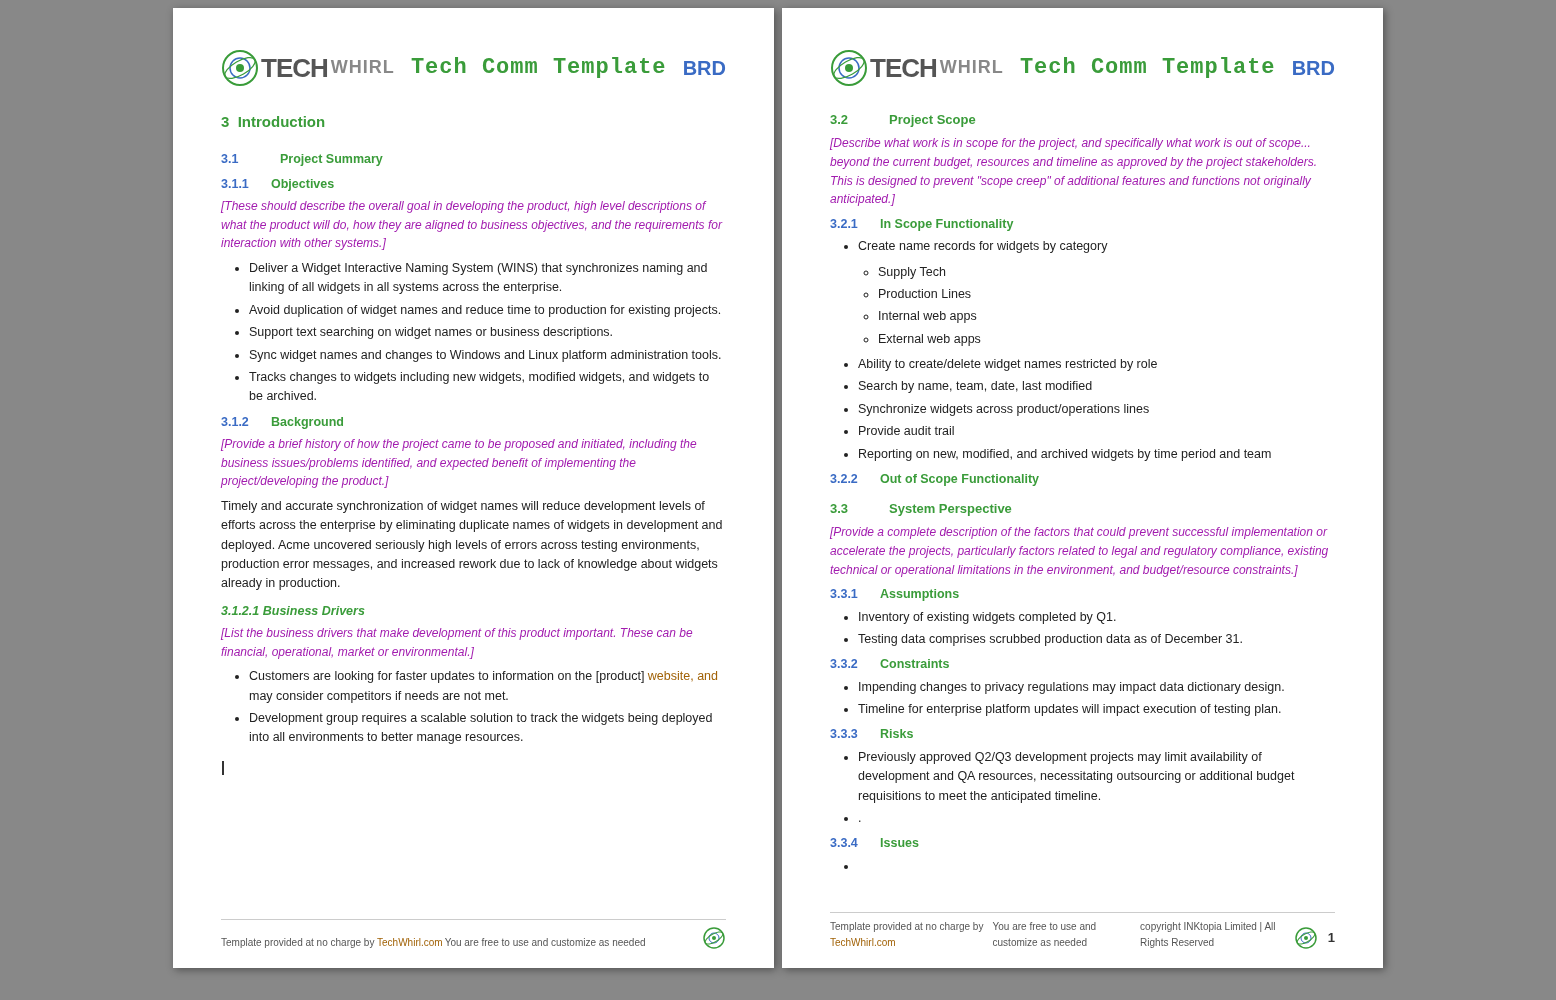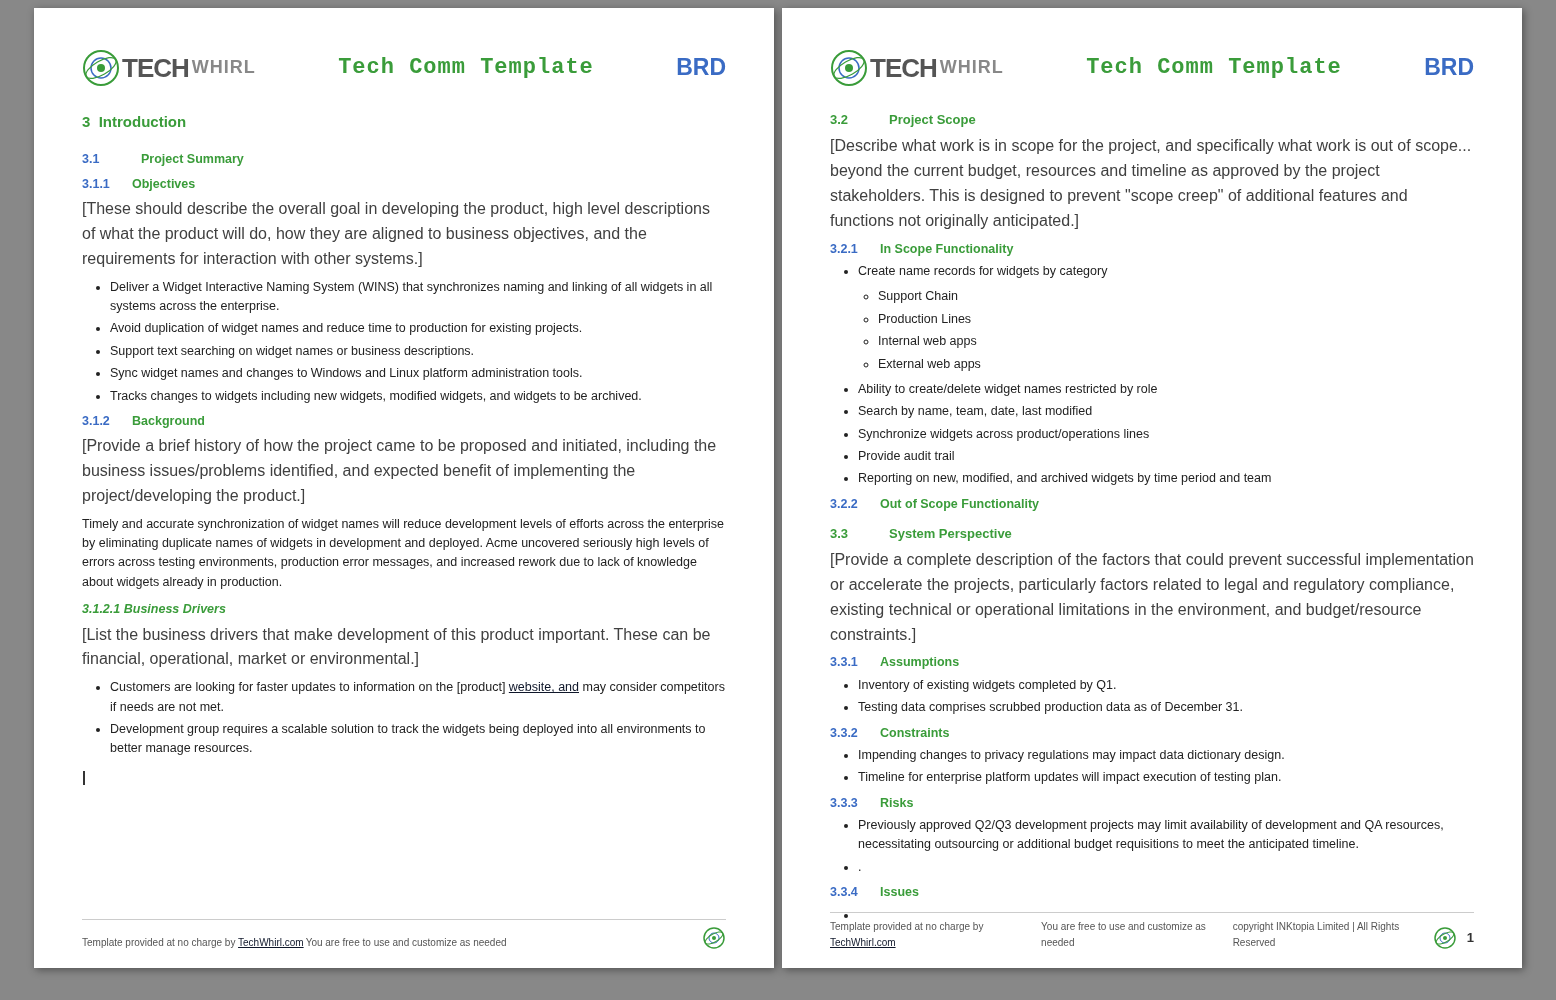--- a/index.html
+++ b/index.html
@@ -11,21 +11,21 @@
       min-height: 100vh;
       font-family: Arial, sans-serif;
     }
     .pages-container {
       display: flex;
       gap: 8px;
       padding: 8px;
     }
     .page {
       background: #fff;
-      width: 740px;
+      width: 601px;
       min-height: 960px;
       padding: 40px 48px 30px 48px;
       position: relative;
       box-shadow: 2px 2px 8px rgba(0,0,0,0.4);
       font-size: 12.5px;
       color: #222;
       line-height: 1.55;
     }
     
     .page-header {
@@ -60,57 +60,57 @@
       margin-left: 1px;
     }
     .header-title {
       font-size: 22px;
       font-weight: 700;
       color: #3a9c3a;
       font-family: 'Courier New', monospace;
       letter-spacing: 1px;
     }
     .header-brd {
-      font-size: 23px;
+      font-size: 20px;
       font-weight: 900;
       color: #3a6bc4;
       font-family: Arial Black, sans-serif;
     }
     
     .section-h3 {
       font-size: 15px;
       font-weight: 700;
       color: #3a9c3a;
       margin-top: 14px;
       margin-bottom: 16px;
     }
     .italic-note {
-      color: #404040;
+      font-style: italic;
+      color: #a21caf;
       margin-bottom: 6px;
-      font-size: 16px;
+      font-size: 12px;
     }
     .body-text {
       margin-bottom: 6px;
       font-size: 12.5px;
     }
     ul {
       margin-left: 28px;
       margin-bottom: 6px;
     }
     ul li {
       margin-bottom: 3px;
       font-size: 12.5px;
     }
     ul.circle {
       list-style-type: circle;
       margin-left: 48px;
     }
     .link-text {
-      color: #0f172a;
-      text-decoration: underline;
+      color: #a16207;
     }
     
     .page-footer {
       position: absolute;
       bottom: 18px;
       left: 48px;
       right: 48px;
       border-top: 1px solid #ccc;
       padding-top: 6px;
       font-size: 10px;
@@ -284,21 +284,21 @@
     <p class="italic-note">[Describe what work is in scope for the project, and specifically what work is out of scope... beyond the current budget, resources and timeline as approved by the project stakeholders. This is designed to prevent "scope creep" of additional features and functions not originally anticipated.]</p>
 
     <div class="subsection-row">
       <span class="subsection-row-num">3.2.1</span>
       <span class="subsection-row-title">In Scope Functionality</span>
     </div>
     <ul>
       <li>Create name records for widgets by category</li>
     </ul>
     <ul class="circle">
-      <li>Support Chain</li>
+      <li>Supply Tech</li>
       <li>Production Lines</li>
       <li>Internal web apps</li>
       <li>External web apps</li>
     </ul>
     <ul>
       <li>Ability to create/delete widget names restricted by role</li>
       <li>Search by name, team, date, last modified</li>
       <li>Synchronize widgets across product/operations lines</li>
       <li>Provide audit trail</li>
       <li>Reporting on new, modified, and archived widgets by time period and team</li>

